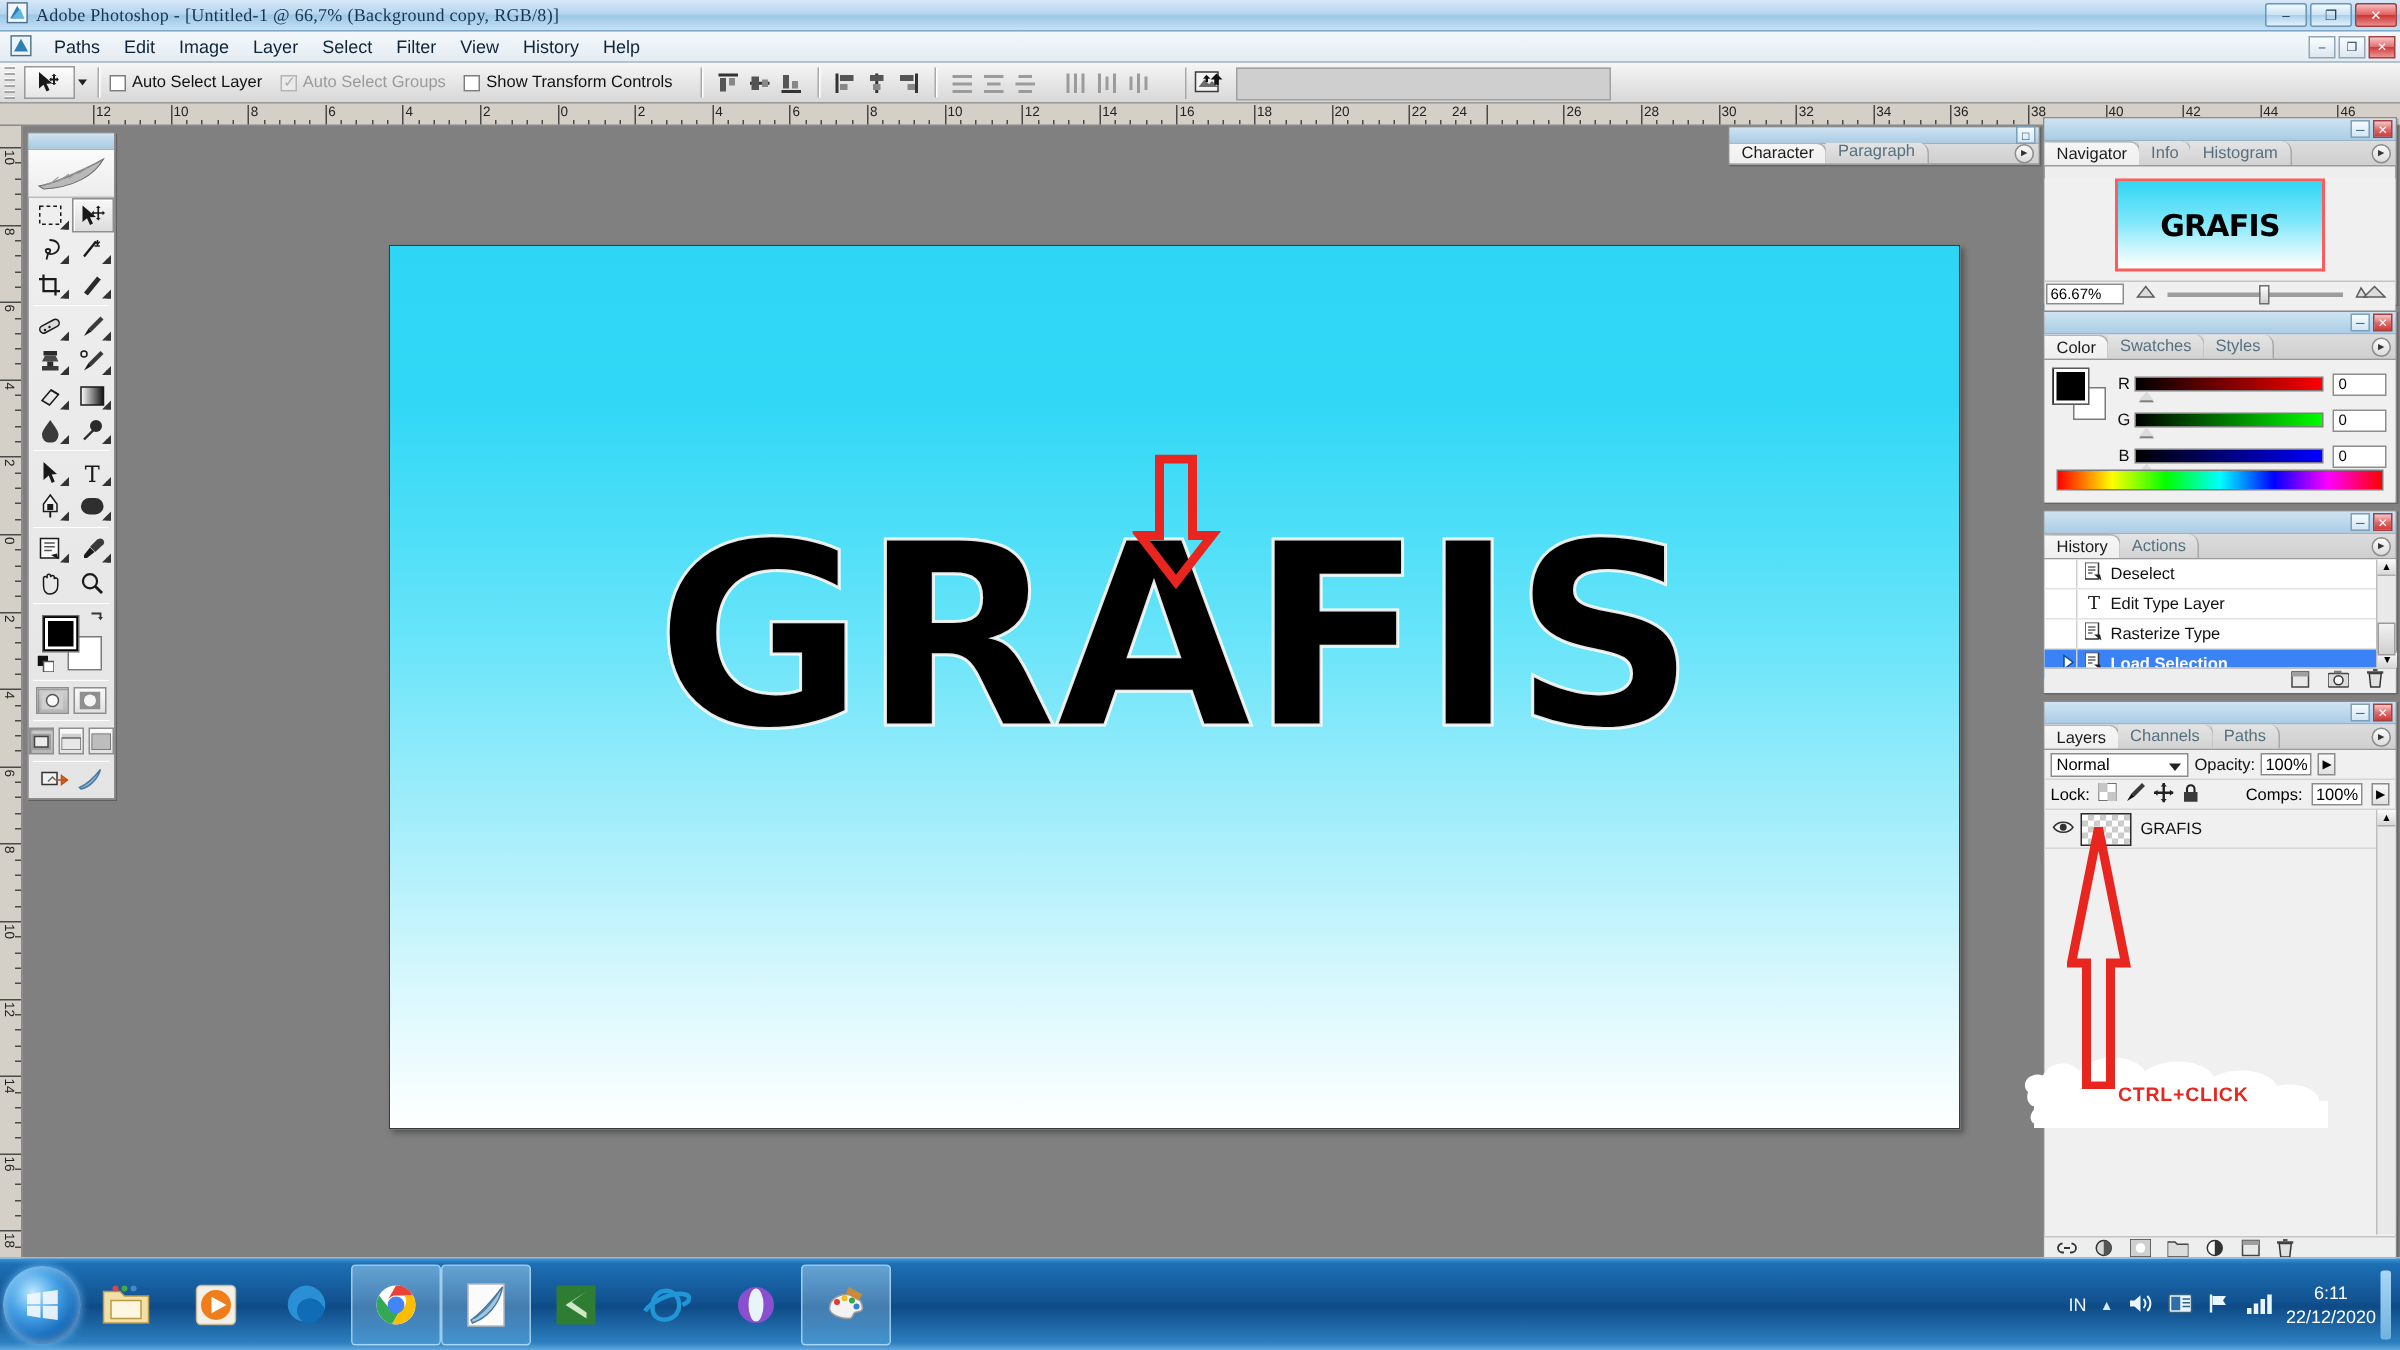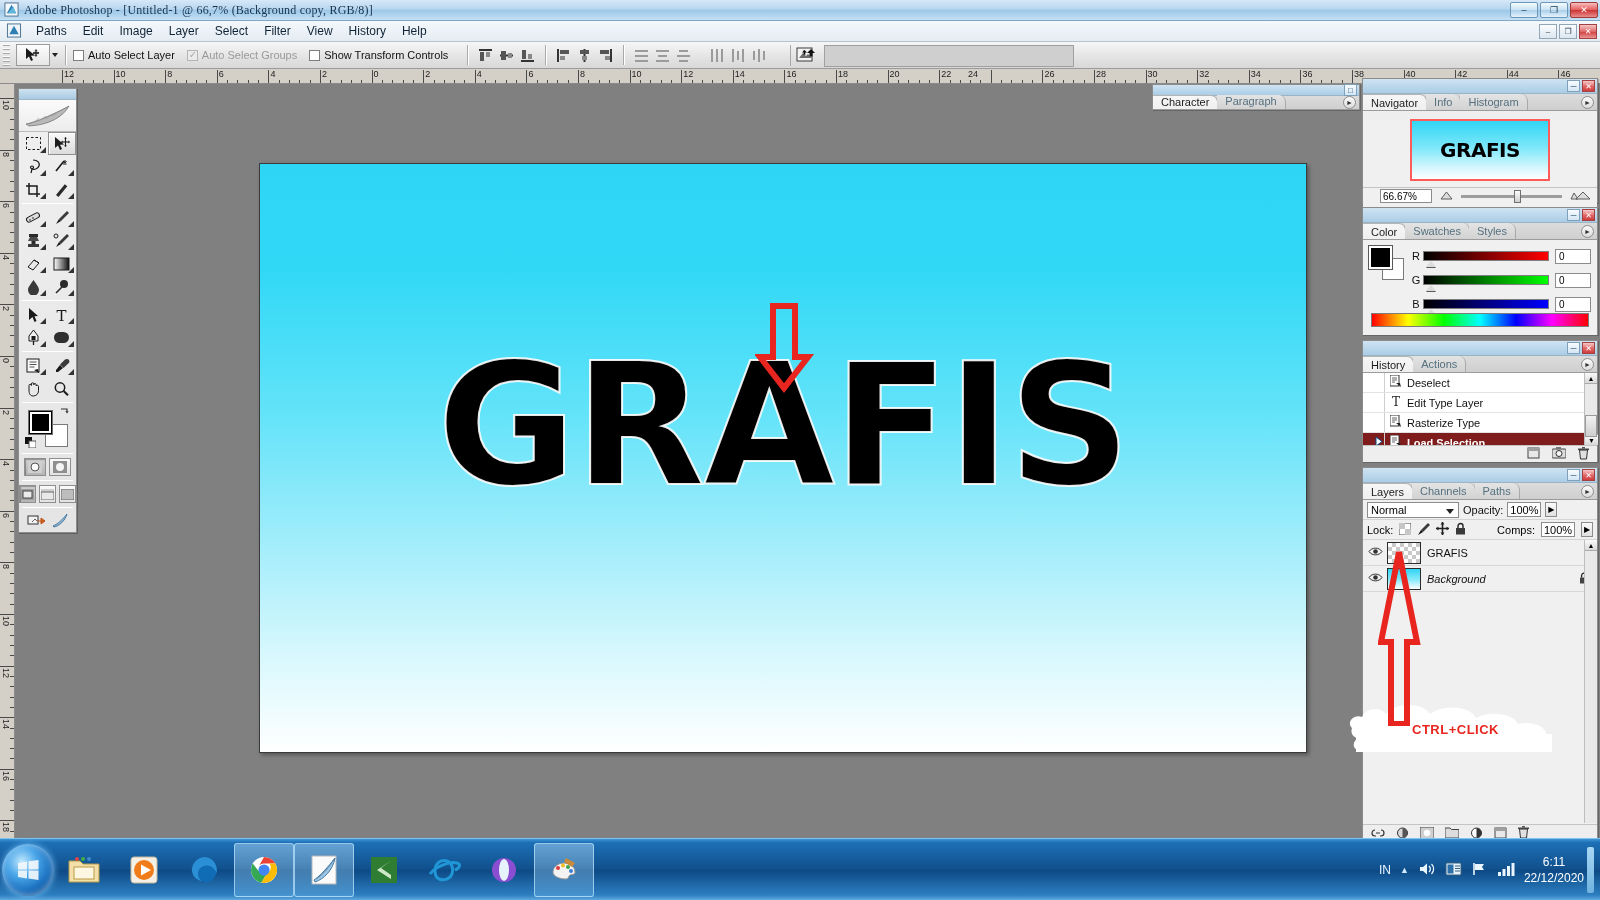--- a/index.html
+++ b/index.html
@@ -137,40 +137,40 @@
       border:1px solid #8d8d8d; background:linear-gradient(to bottom,#fafafa,#dcdcdc);
       display:flex;align-items:center;justify-content:center;font-size:7px;color:#333;}
   .p-body{ background:#f0f0f0; }
 
   
   .nav-thumb{ margin:8px auto 0; width:140px;height:62px; border:2px solid #ff5b5b;
       background:linear-gradient(to bottom,#31d6f5,#7ce7fa 45%,#ceF6fd 78%,#fff);
       display:flex;align-items:center;justify-content:center;}
   .nav-thumb span{ font-family:"DejaVu Sans",sans-serif; font-weight:bold; font-size:20px; color:#000; letter-spacing:-.5px;}
   .nav-foot{ height:17px; display:flex; align-items:center; border-top:1px solid #c4c4c4; margin-top:6px; }
-  .nav-zoom{ width:52px;height:14px; margin-left:17px; border:1px solid #8c8c8c; background:#fff; font-size:10px; padding-left:2px; display:flex;align-items:center;}
+  .nav-zoom{ width:52px;height:14px; margin-left:1px; border:1px solid #8c8c8c; background:#fff; font-size:10px; padding-left:2px; display:flex;align-items:center;}
   .sldtrack{ flex:1; height:3px; background:#9d9d9d; margin:0 8px; position:relative;}
   .sldthumb{ position:absolute; left:52%; top:-5px; width:7px;height:13px; background:linear-gradient(to bottom,#fcfcfc,#cfcfcf); border:1px solid #6f6f6f;}
 
   
   .color-row{ display:flex; align-items:center; height:18px; margin-top:3px;}
   .clab{ width:14px; text-align:center; font-size:11px; color:#111;}
   .cslider{ flex:1; height:10px; border:1px solid #7e7e7e; position:relative;}
   .cslider .tri2{ position:absolute; left:2px; bottom:-7px; width:0;height:0;
      border-left:5px solid transparent;border-right:5px solid transparent;border-bottom:6px solid #dcdcdc; filter:drop-shadow(0 1px 0 #5a5a5a);}
   .cfield{ width:36px;height:15px; border:1px solid #8c8c8c; background:#fff; margin-left:6px; font-size:10px; padding-left:3px; display:flex;align-items:center;}
   .spectrum{ height:14px; margin:6px 4px 4px 4px; border:1px solid #7c7c7c;
     background:linear-gradient(to right,#ff0000,#ffff00,#00ff00,#00ffff,#0000ff,#ff00ff,#ff0000);}
   .c-swatch{ position:relative; width:34px;height:34px; margin:6px 0 0 6px;}
   .c-fg{ position:absolute;left:0;top:0;width:23px;height:23px;background:#000;box-shadow:inset 0 0 0 2px #fff,0 0 0 1px #595959;}
   .c-bg{ position:absolute;left:13px;top:12px;width:22px;height:22px;background:#fff;border:1px solid #7a7a7a;}
 
   
   .hist-row{ height:20px; display:flex; align-items:center; border-bottom:1px solid #e2e2e2; font-size:11px; color:#111;}
-  .hist-row.sel{ background:#7f1d1d; color:#fff; font-weight:bold;}
+  .hist-row.sel{ background:#3b82f6; color:#fff; font-weight:bold;}
   .hist-cb{ width:22px; height:19px; border-right:1px solid #cfcfcf; }
   .hist-ico{ width:22px; text-align:center; }
   .hist-foot{ height:17px; border-top:1px solid #c4c4c4; display:flex; align-items:center; justify-content:flex-end; gap:12px; padding-right:8px;}
 
   
   .lay-opts{ height:20px; display:flex; align-items:center; gap:4px; padding:0 4px; border-bottom:1px solid #d4d4d4;}
   .blend{ width:92px;height:16px;border:1px solid #8c8c8c;background:#fff;font-size:11px;display:flex;align-items:center;padding-left:3px; position:relative;}
   .blend .cv{ position:absolute; right:4px; top:6px; width:0;height:0;border-left:4px solid transparent;border-right:4px solid transparent;border-top:5px solid #222;}
   .opa{ font-size:11px; color:#111;}
   .opafield{ width:34px;height:15px;border:1px solid #8c8c8c;background:#fff;font-size:11px;display:flex;align-items:center;justify-content:center;}
@@ -1134,34 +1134,20 @@
       <div style="position:relative;">
         <div class="layer-row">
           <span class="eye">
             <svg width="15" height="11" viewBox="0 0 15 11">
                 <path d="M1 5.5 C4 1,11 1,14 5.5 C11 10,4 10,1 5.5z" fill="#f3f3f3" stroke="#333"></path>
                 <circle cx="7.5" cy="5.5" r="2.3" fill="#333"></circle>
               </svg></span>
           <span class="lthumb chk2"></span>
           <span class="lname">GRAFIS</span>
         </div>
-        <div class="layer-row">
-          <span class="eye">
-            <svg width="15" height="11" viewBox="0 0 15 11">
-                <path d="M1 5.5 C4 1,11 1,14 5.5 C11 10,4 10,1 5.5z" fill="#f3f3f3" stroke="#333"></path>
-                <circle cx="7.5" cy="5.5" r="2.3" fill="#333"></circle>
-              </svg></span>
-          <span class="lthumb grad"></span>
-          <span class="lname ital">Background</span>
-          <span style="margin-left:auto;margin-right:8px;">
-            <svg width="10" height="12" viewBox="0 0 10 12">
-                <path d="M2.6 5.5 V3.6 a2.4 2.4 0 0 1 4.8 0 V5.5" fill="none" stroke="#222" stroke-width="1.3"></path>
-                <rect x="1" y="5.5" width="8" height="6" fill="#444"></rect>
-              </svg></span>
-        </div>
       </div>
 
       <div style="position:absolute;right:0;top:40px;width:13px;bottom:19px;background:#e9e9e9;border-left:1px solid #bdbdbd;">
         <div style="height:11px;background:linear-gradient(to bottom,#fafafa,#d8d8d8);border-bottom:1px solid #aaa;display:flex;align-items:center;justify-content:center;font-size:7px;">▲</div>
       </div>
 
       <div class="lay-foot" style="position:absolute;left:0;right:0;bottom:0;background:#eeeeee;">
         <span><svg width="14" height="10" viewBox="0 0 14 10">
               <path d="M5 5 h4 M4 2 a3 3 0 0 0 0 6 h1 M10 2 a3 3 0 0 1 0 6 h-1" fill="none" stroke="#333" stroke-width="1.2"></path>
             </svg></span>

